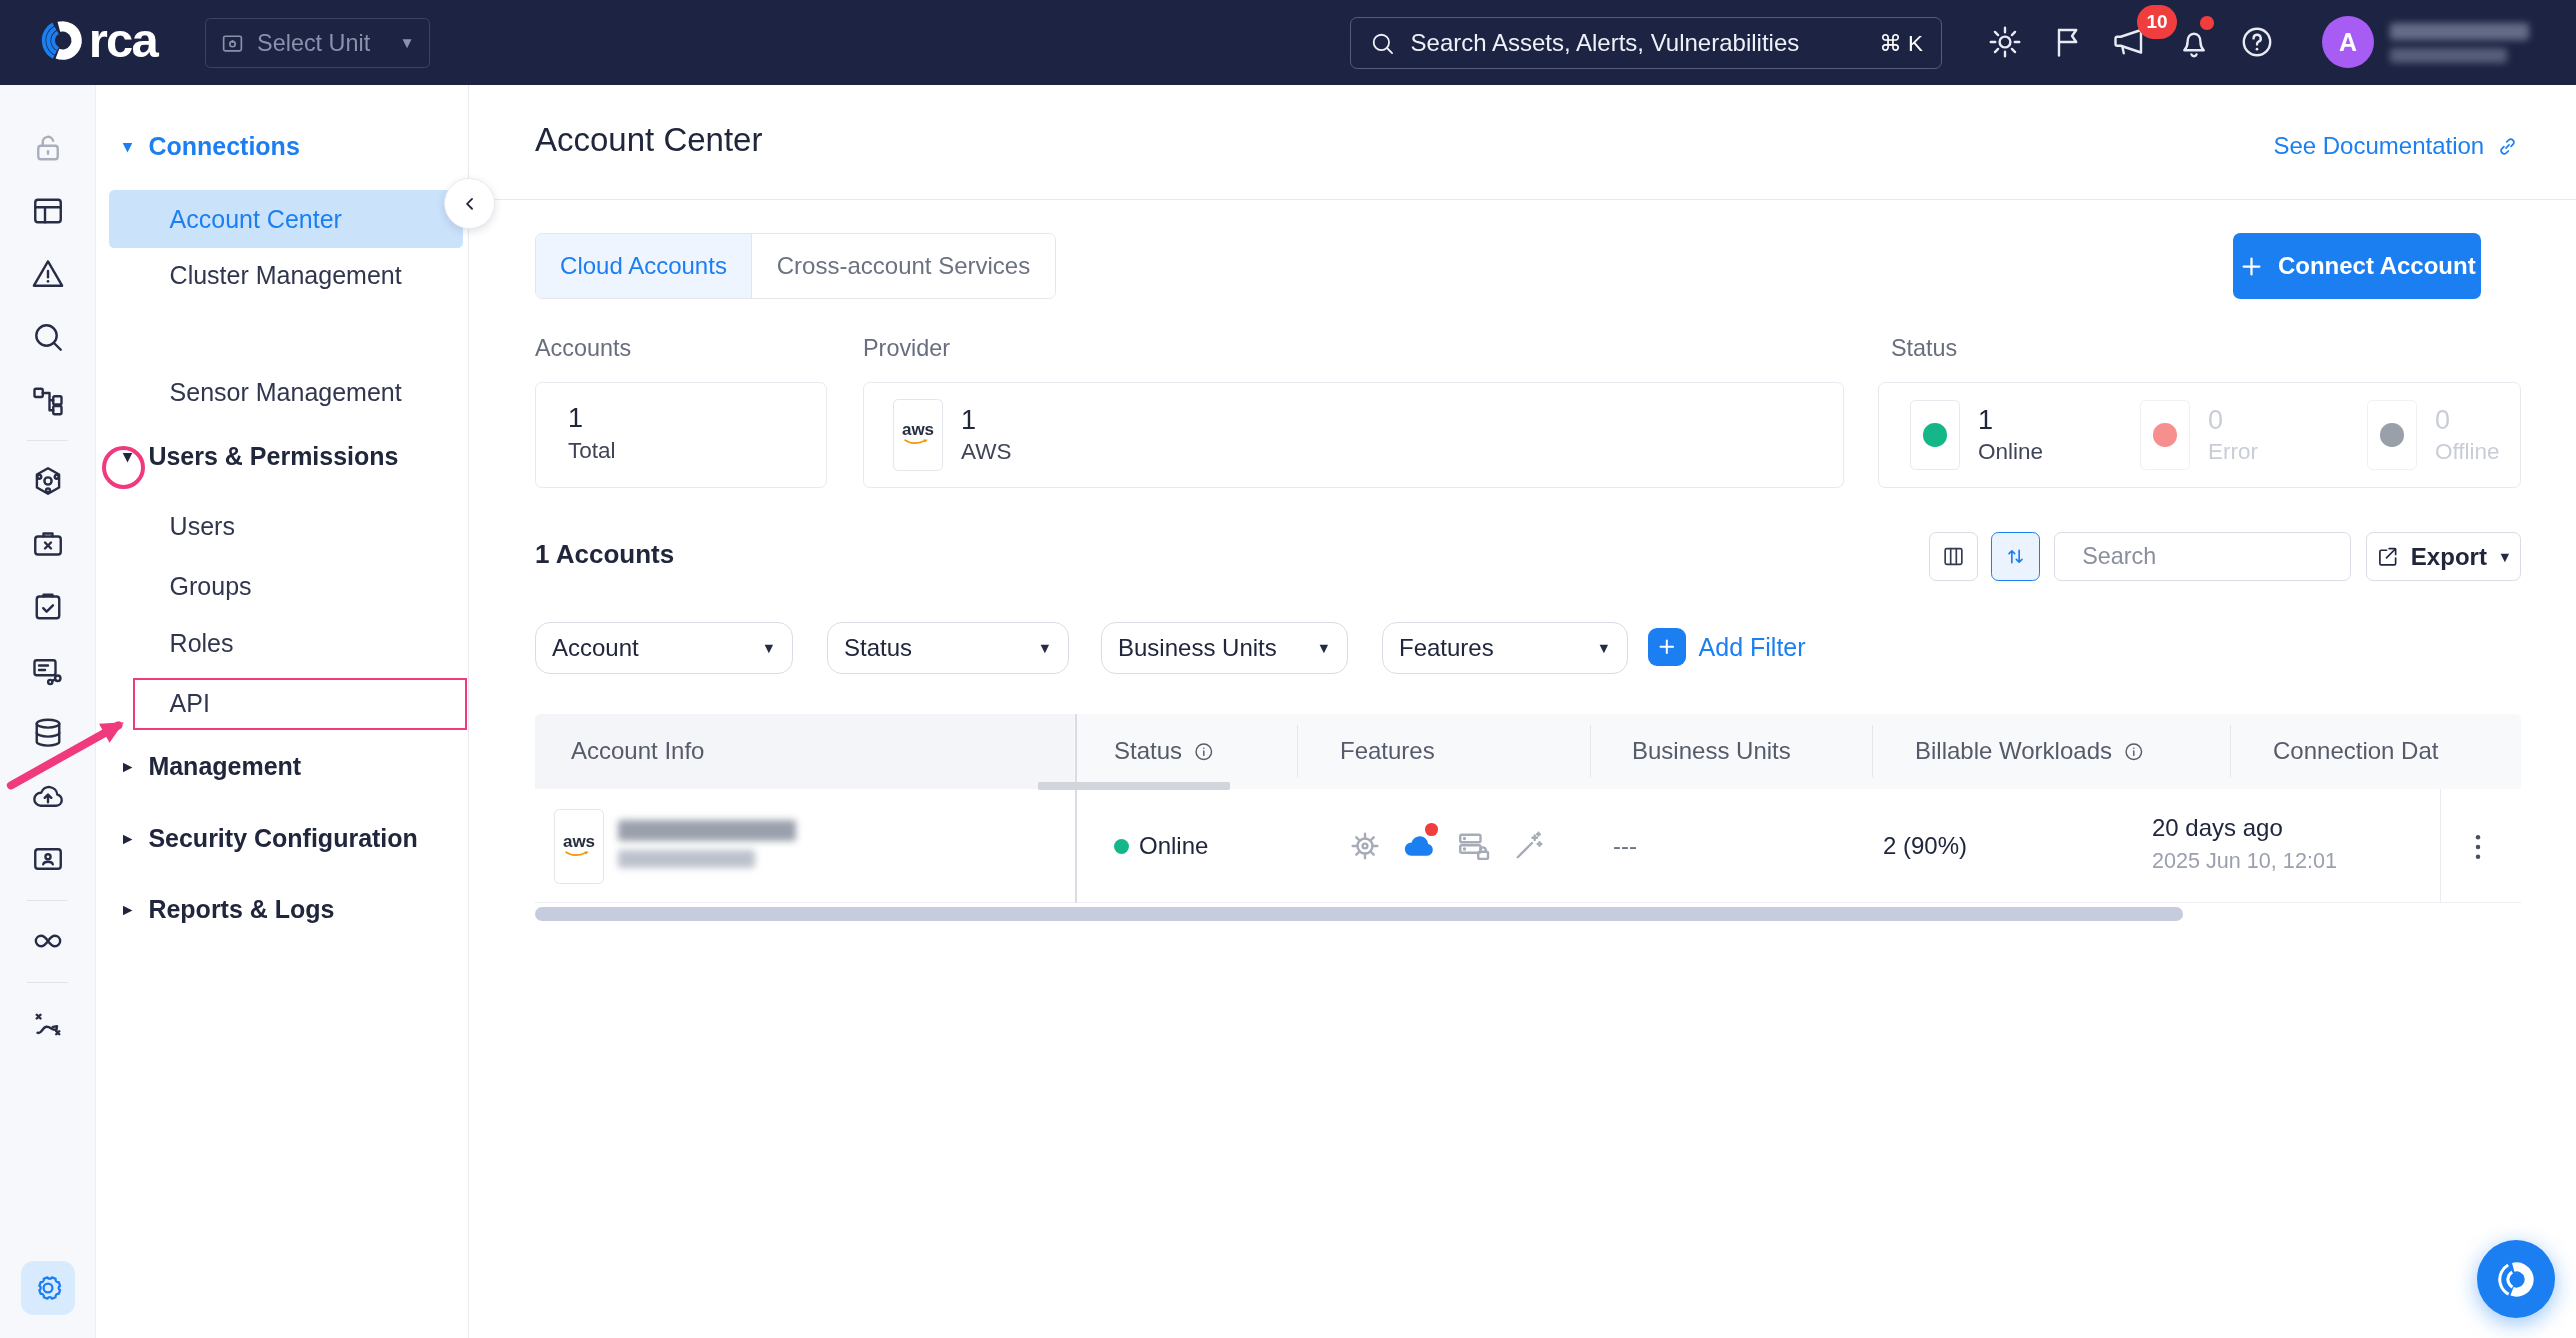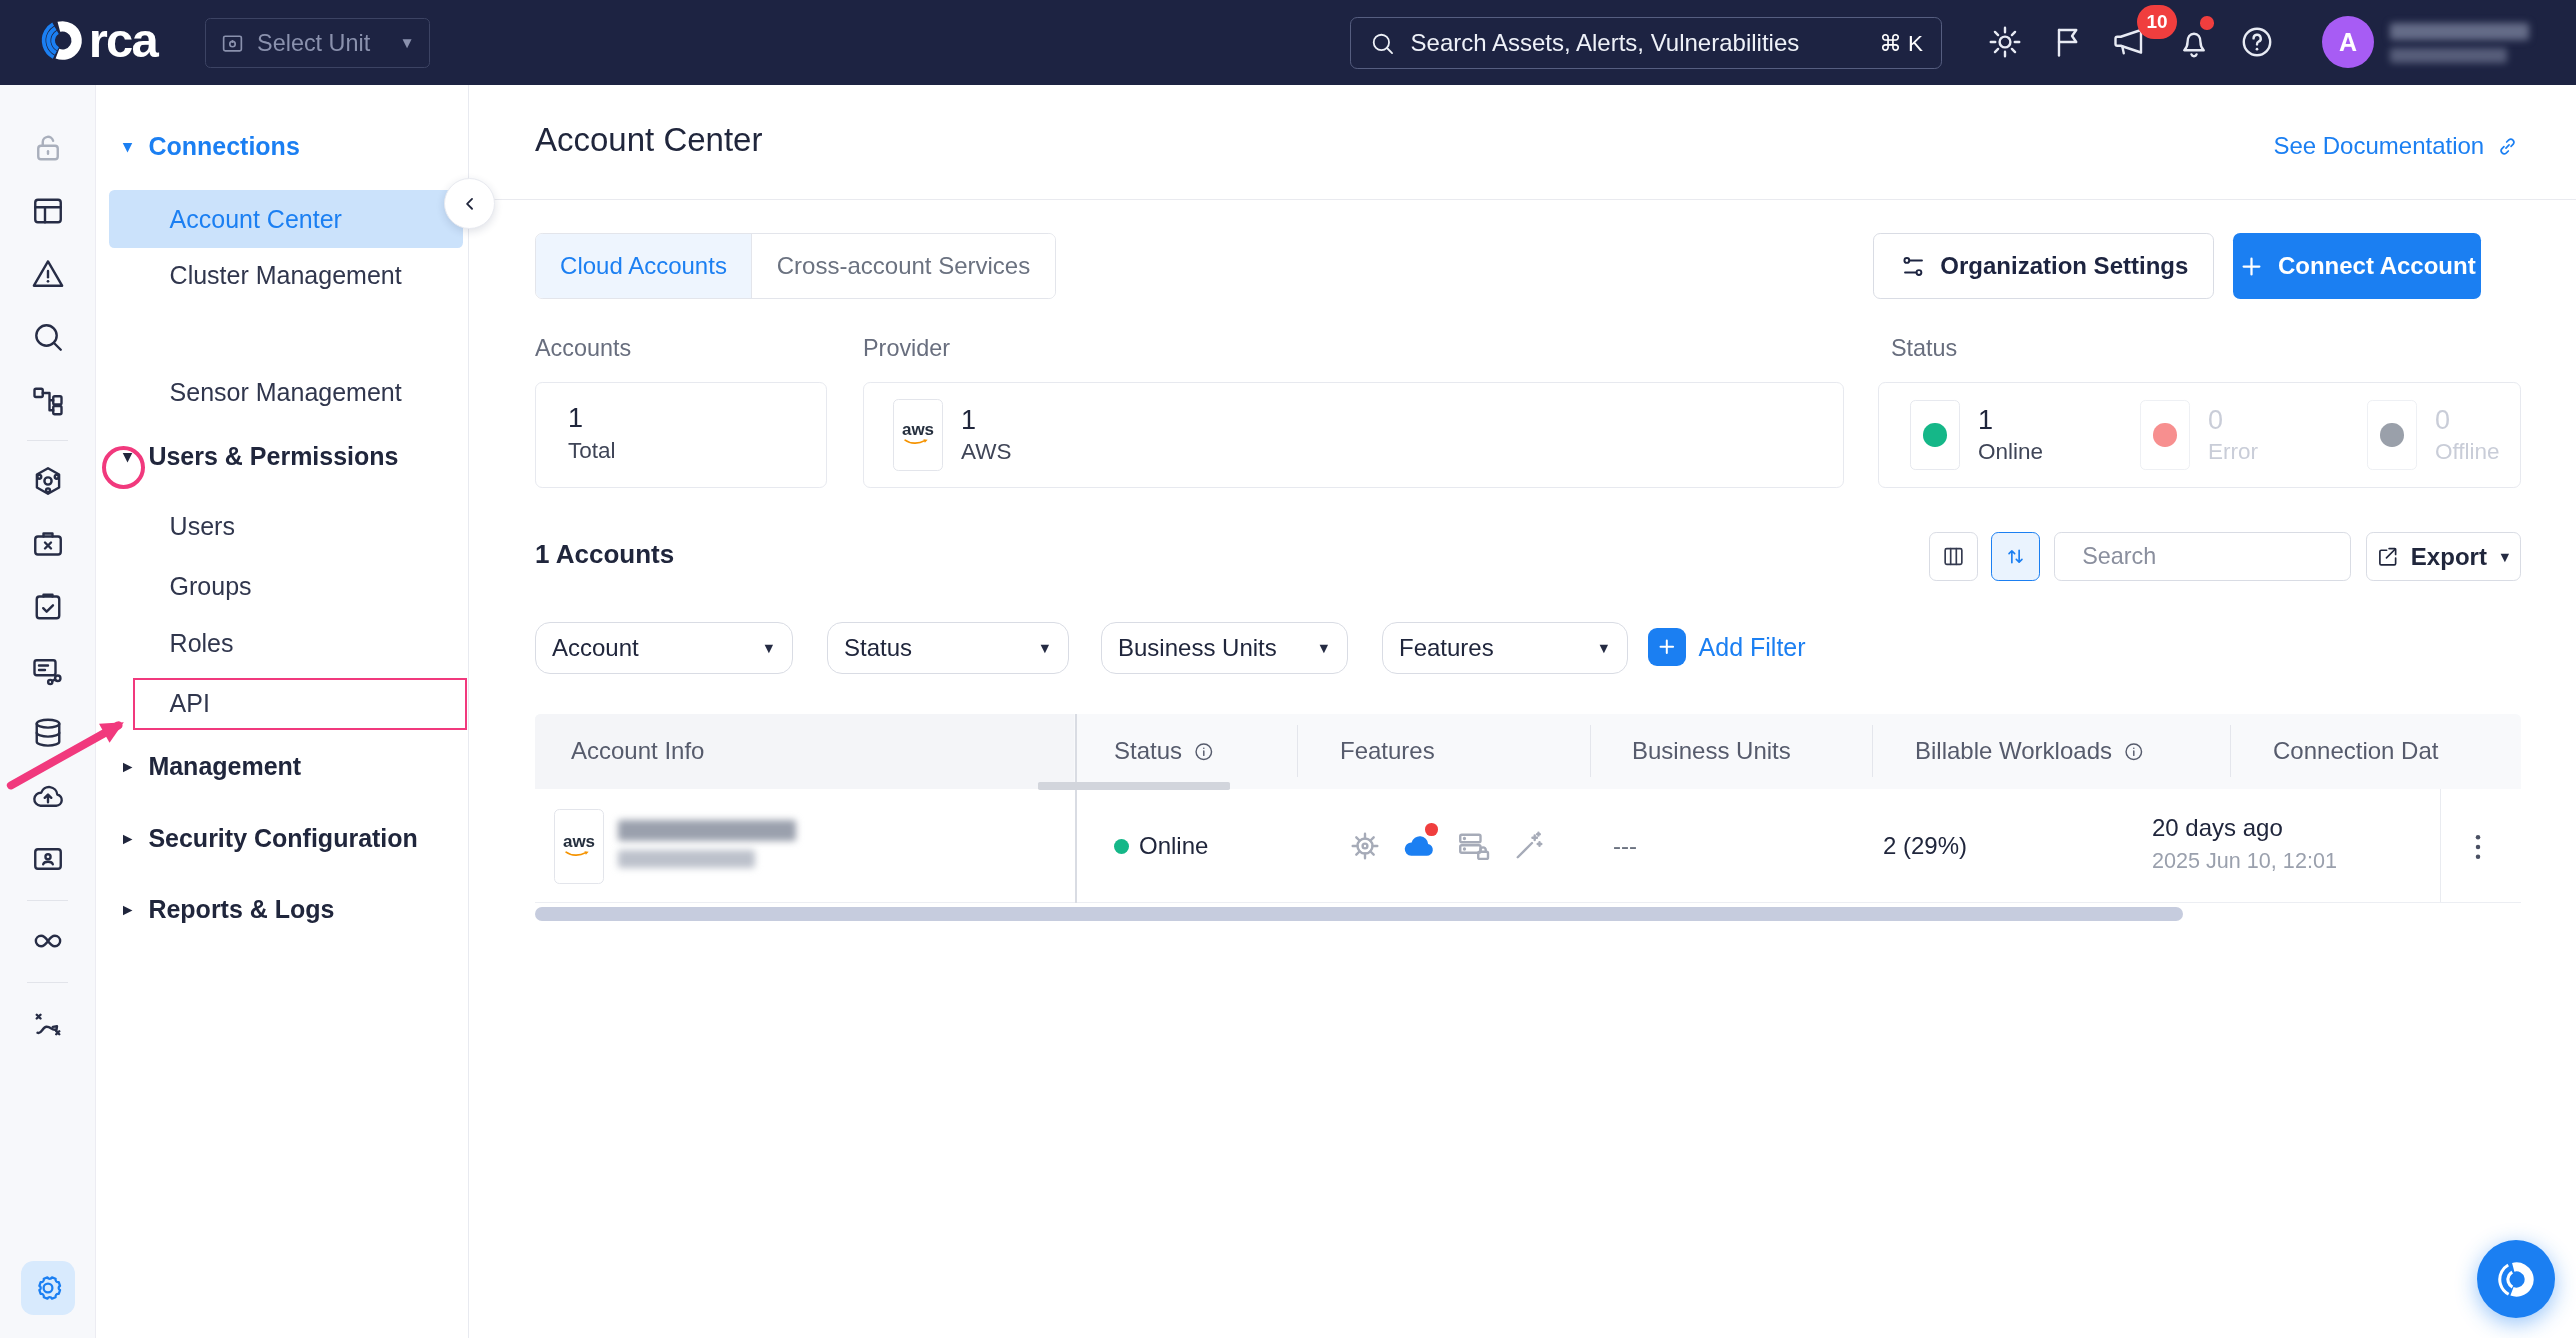--- a/index.html
+++ b/index.html
@@ -370,29 +370,20 @@
           <path d="M15.4 11.9l2.1-2.1a3 3 0 0 0-4.2-4.2l-2.1 2.1"></path>
       </svg>
     </div>
     <div class="hr"></div>
 
     <div class="tabs">
       <div class="tab active">Cloud Accounts</div>
       <div class="tab idle">Cross-account Services</div>
     </div>
 
-    <div class="btn btn-light">
-      <svg class="st" width="29" height="29" viewBox="0 0 24 24">
-        <circle cx="6.5" cy="7" r="2"></circle>
-          <path d="M8.7 7H19"></path>
-          <path d="M5 17h9.3"></path>
-          <circle cx="16.5" cy="17" r="2"></circle>
-      </svg>
-      <span>Organization Settings</span>
-    </div>
     <div class="btn btn-blue">
       <svg class="st" width="27" height="27" viewBox="0 0 24 24">
         <path d="M12 5v14M5 12h14" stroke-width="2"></path>
       </svg>
       <span>Connect Account</span>
     </div>
 
     <div class="stat-label" style="left:66px">Accounts</div>
     <div class="stat-label" style="left:394px">Provider</div>
     <div class="stat-label" style="left:1422px">Status</div>
@@ -581,21 +572,21 @@
         </svg>
       </div>
       <div class="cell-ico" style="left:976px">
         <svg class="st" viewBox="0 0 24 24">
           <path d="M4.5 19.5L14 10"></path>
             <path d="M15.8 5v3M14.3 6.5h3M19 9.5v2.4M17.8 10.7h2.4M18.3 3.2v1.8M17.4 4.1h1.8"></path>
         </svg>
       </div>
 
       <span style="position:absolute;left:1078px;top:43px;font-size:24px;color:#6b7280">---</span>
-      <span style="position:absolute;left:1318px;top:43px;width:144px;text-align:center;font-size:24px;color:#20263c">2 (29%)</span>
+      <span style="position:absolute;left:1318px;top:43px;width:144px;text-align:center;font-size:24px;color:#20263c">2 (90%)</span>
       <div style="position:absolute;left:1617px;top:25px;width:273px;text-align:left">
         <div style="font-size:24px;color:#20263c">20 days ago</div>
         <div style="font-size:21.6px;color:#9aa0ad;margin-top:6.3px">2025 Jun 10, 12:01</div>
       </div>
       <div style="position:absolute;left:1905px;top:0;bottom:0;width:0.9px;background:#e9ebf0"></div>
       <div style="position:absolute;left:1925px;top:40px;width:36px;height:36px;color:#4a5063;cursor:pointer">
         <svg viewBox="0 0 24 24">
           <circle cx="12" cy="5.5" r="1.5" fill="currentColor"></circle>
             <circle cx="12" cy="12" r="1.5" fill="currentColor"></circle>
             <circle cx="12" cy="18.5" r="1.5" fill="currentColor"></circle>

